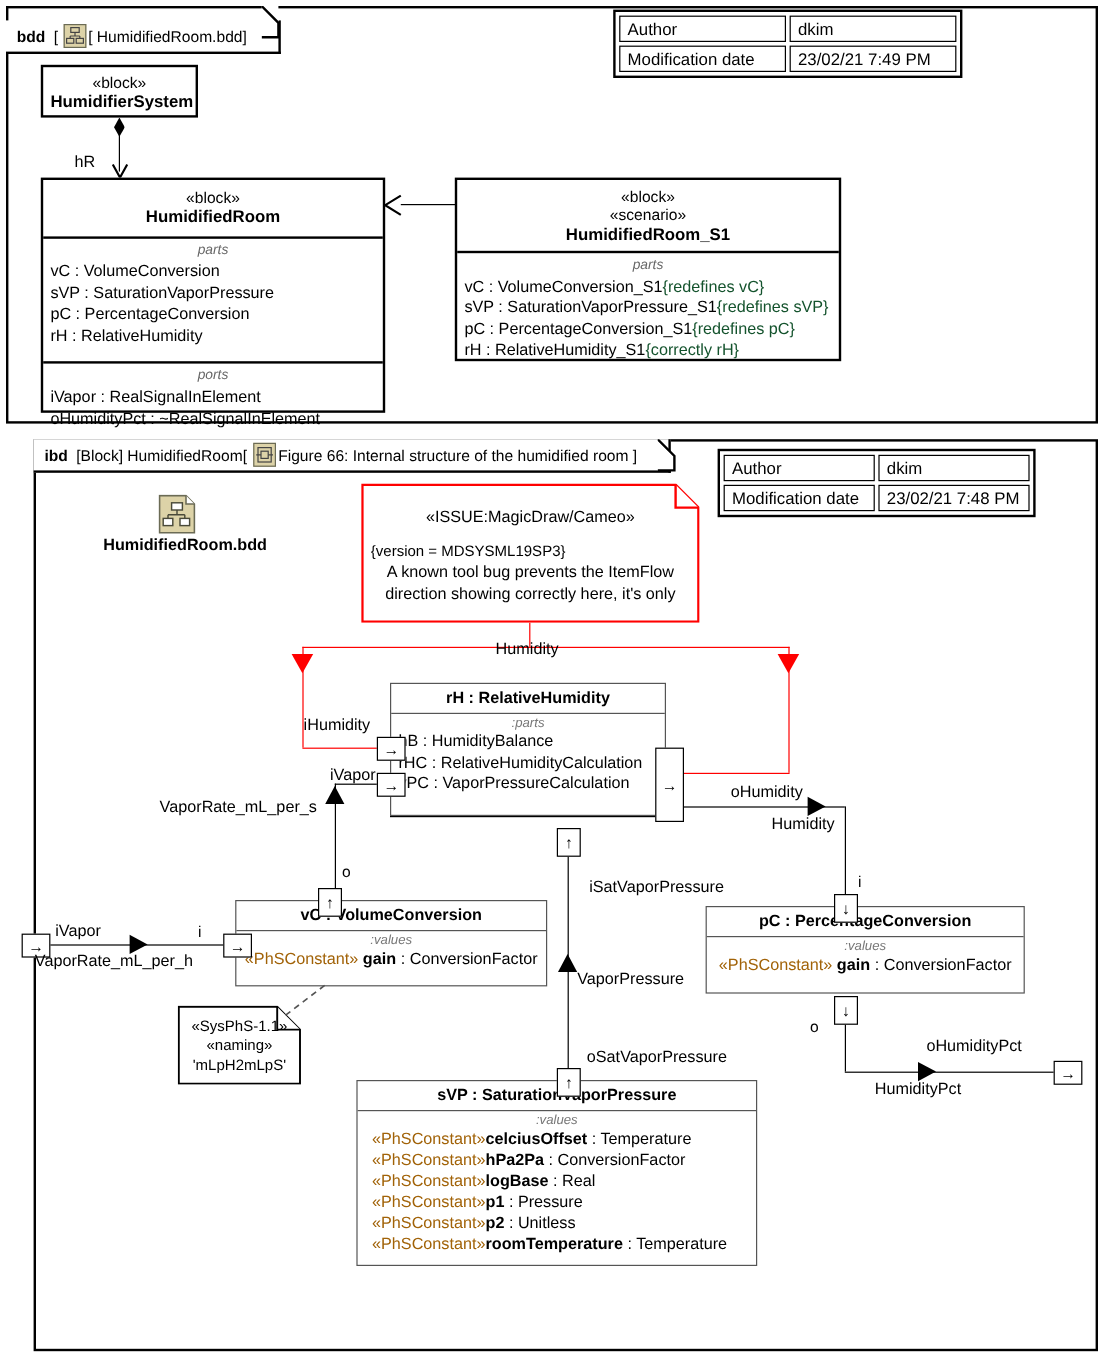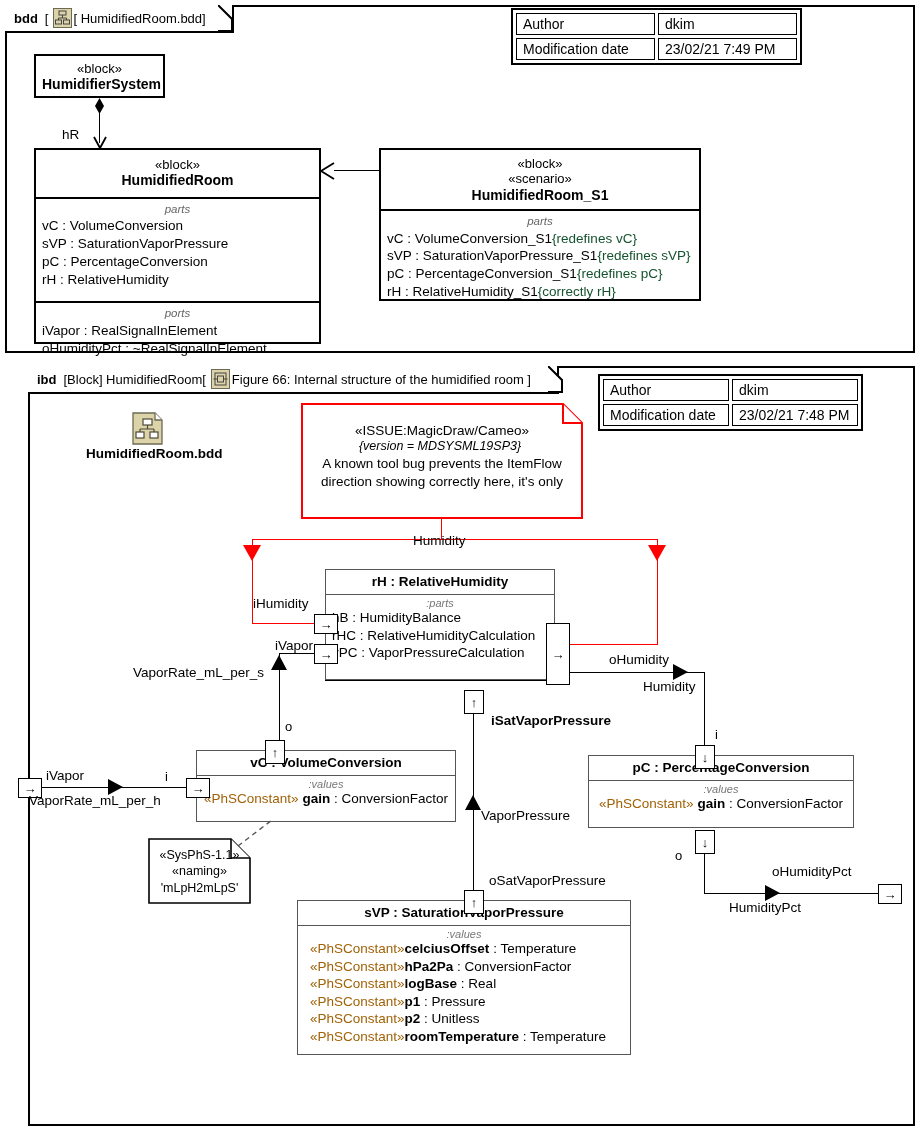--- a/index.html
+++ b/index.html
@@ -55,21 +55,21 @@
   .tri-d-red{border-left:9px solid transparent;border-right:9px solid transparent;border-top:16px solid #f00;}
   .diamond{position:absolute;width:9px;height:16px;background:#000;z-index:5;
            clip-path:polygon(50% 0,100% 50%,50% 100%,0 50%);}
   .bdd-icon{position:absolute;width:26px;height:28px;background:#ddd3a8;border:1.4px solid #6b6b55;}
 </style>
 </head>
 <body>
 
 <div class="abs frame" style="left:5px;top:5px;width:910px;height:348px;"></div>
 
-<div class="frame-tab" style="left:5px;top:5px;height:26px;">
+<div class="frame-tab" style="left:5px;top:17px;height:26px;">
   <span class="kind">bdd</span>
   <span>[</span>
   <span class="bdd-icon" style="position:relative;display:inline-block;width:17px;height:18px;margin:0 5px;vertical-align:-4px;">
     <svg width="17" height="18" viewBox="0 0 17 18" style="display:block">
       <rect x="5" y="2" width="7" height="4" fill="none" stroke="#444" stroke-width="1"></rect>
       <rect x="1.5" y="11" width="6" height="4" fill="none" stroke="#444" stroke-width="1"></rect>
       <rect x="9.5" y="11" width="6" height="4" fill="none" stroke="#444" stroke-width="1"></rect>
       <path d="M8.5 6 L8.5 9 M4.5 9 L12.5 9 M4.5 9 L4.5 11 M12.5 9 L12.5 11" stroke="#444" stroke-width="1" fill="none"></path>
     </svg>
   </span>
@@ -192,21 +192,21 @@
 </svg>
 <div class="lbl bold" style="left:86px;top:446px;font-size:13.5px;">HumidifiedRoom.bdd</div>
 
 <svg class="abs" style="left:301px;top:403px;" width="282" height="116">
   <path d="M1,1 L262,1 L281,20 L281,115 L1,115 Z" fill="#fff" stroke="#ff0000" stroke-width="2"></path>
   <path d="M262,1 L262,20 L281,20" fill="#fff" stroke="#ff0000" stroke-width="2"></path>
 </svg>
 <div class="abs" style="left:301px;top:403px;width:282px;height:116px;">
   <div style="padding:20px 8px 0 8px;text-align:center;">
     <div style="font-size:13.5px;">«ISSUE:MagicDraw/Cameo»</div>
-    <div style="font-size:12.5px;text-align:center;padding-right:4px;margin-top:1px;font-style:italic;">{version = MDSYSML19SP3}</div>
+    <div style="font-size:12.5px;text-align:left;padding-right:4px;margin-top:14px;">{version = MDSYSML19SP3}</div>
   </div>
   <div style="padding:2px 8px 0 8px;text-align:center;line-height:1.3;font-size:13.5px;">
     <div>A known tool bug prevents the ItemFlow</div>
     <div>direction showing correctly here, it's only</div>
   </div>
 </div>
 
 <div class="rl-v" style="left:441px;top:519px;height:20px;"></div>
 <div class="rl-h" style="left:252px;top:539px;width:406px;"></div>
 <div class="rl-v" style="left:252px;top:539px;height:84px;"></div>
@@ -226,21 +226,21 @@
     <div class="pln">vPC : VaporPressureCalculation</div>
   </div>
 </div>
 <div class="port" style="left:314px;top:614px;">→</div>
 <div class="lbl" style="left:253px;top:596px;">iHumidity</div>
 <div class="port" style="left:314px;top:644px;">→</div>
 <div class="lbl" style="left:275px;top:638px;">iVapor</div>
 <div class="port big" style="left:546px;top:623px;height:60px;width:22px;">→</div>
 <div class="lbl" style="left:574px;top:652px;margin-left:35px;">oHumidity</div>
 <div class="port tall" style="left:464px;top:690px;">↑</div>
-<div class="lbl" style="left:491px;top:713px;font-weight:bold;">iSatVaporPressure</div>
+<div class="lbl" style="left:491px;top:731px;">iSatVaporPressure</div>
 
 <div class="ln-h" style="left:279px;top:653px;width:36px;"></div>
 <div class="ln-v" style="left:279px;top:653px;height:97px;"></div>
 <div class="tri tri-u" style="left:271px;top:655px;"></div>
 <div class="lbl" style="left:133px;top:665px;">VaporRate_mL_per_s</div>
 
 <div class="abs part" style="left:196px;top:750px;width:260px;height:72px;">
   <div class="ptitle">vC : VolumeConversion</div>
   <div class="pbody">
     <div class="pcap">:values</div>

